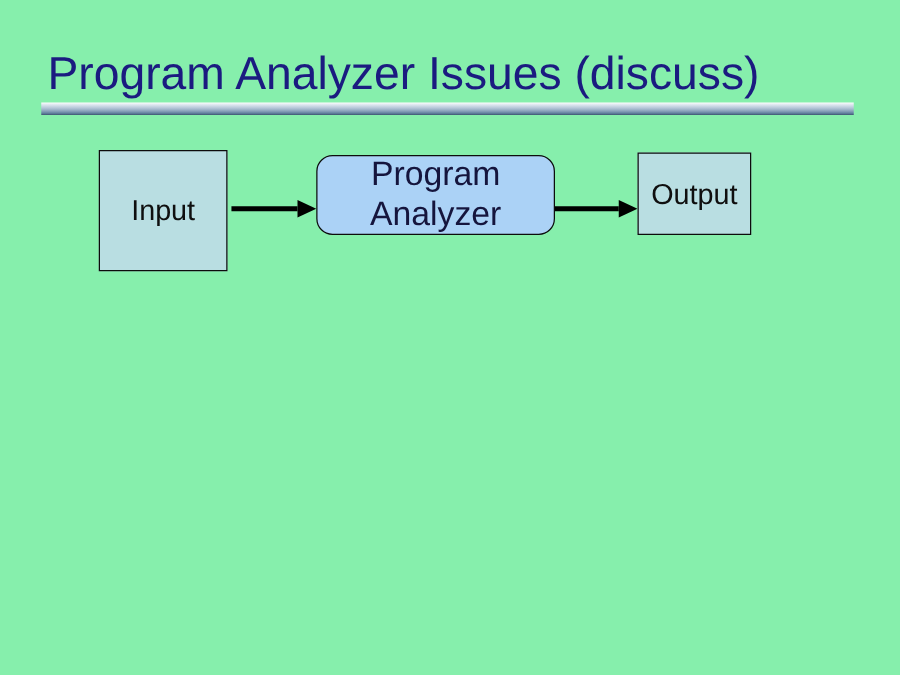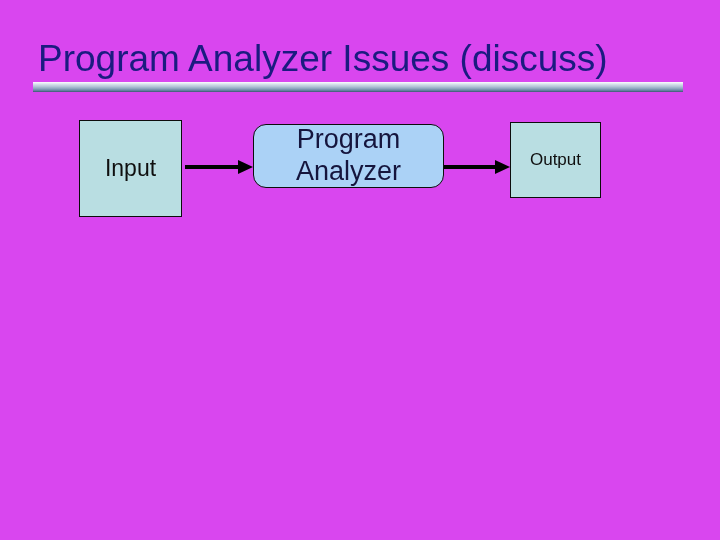--- a/index.html
+++ b/index.html
@@ -5,21 +5,21 @@
   html, body {
     margin: 0;
     padding: 0;
     background: #ffffff;
     font-family: "Liberation Sans", sans-serif;
   }
   .slide {
     position: relative;
     width: 720px;
     height: 540px;
-    background: #d946ef;
+    background: #86efac;
     overflow: hidden;
   }
   .slide-title {
     position: absolute;
     left: 38px;
     top: 40px;
     font-size: 37px;
     line-height: 1.0;
     letter-spacing: 0px;
     color: #1b1b80;
@@ -66,23 +66,23 @@
     border-radius: 13px;
     font-size: 27px;
     line-height: 1.18;
     color: #15153d;
     padding: 0 10px;
   }
   .node-output {
     left: 510px;
     top: 122px;
     width: 91px;
-    height: 76px;
+    height: 66px;
     background: #b9dee2;
-    font-size: 17px;
+    font-size: 23px;
     color: #0f0f0f;
   }
   .arrow {
     position: absolute;
     display: block;
   }
   .arrow-1 { left: 185px; top: 157px; }
   .arrow-2 { left: 444px; top: 157px; }
 </style>
 </head>

